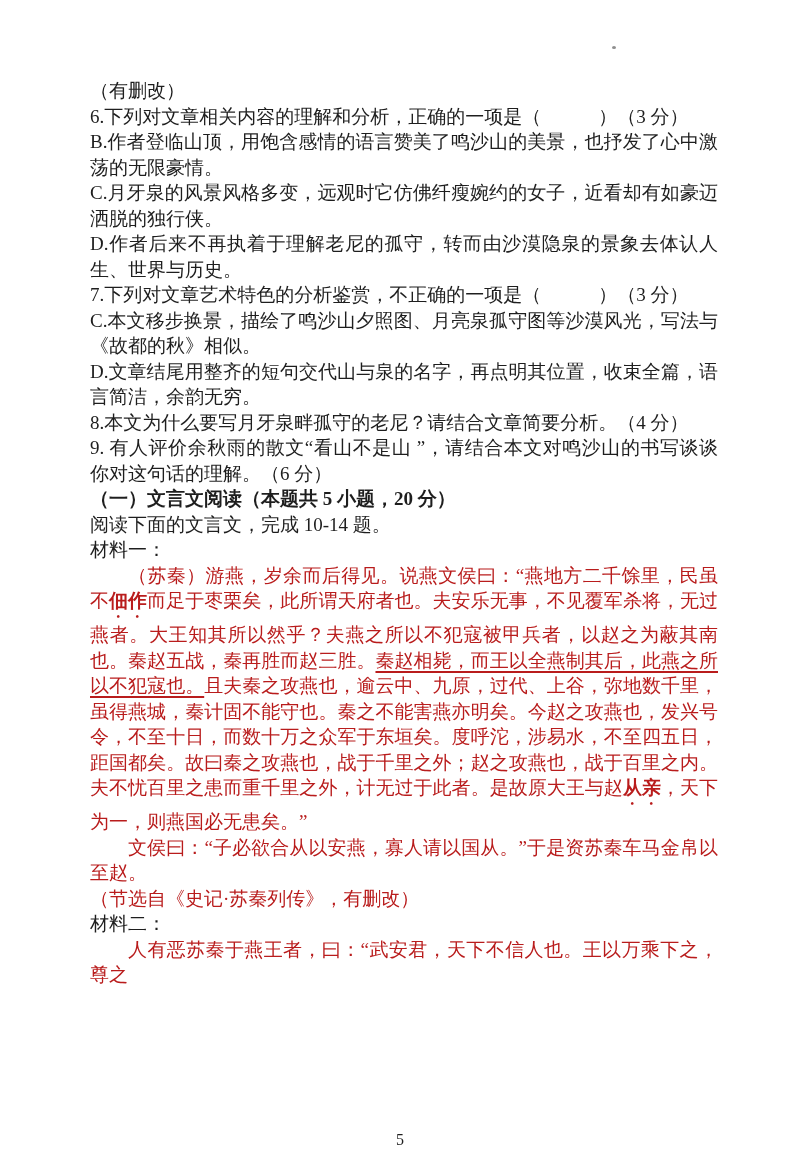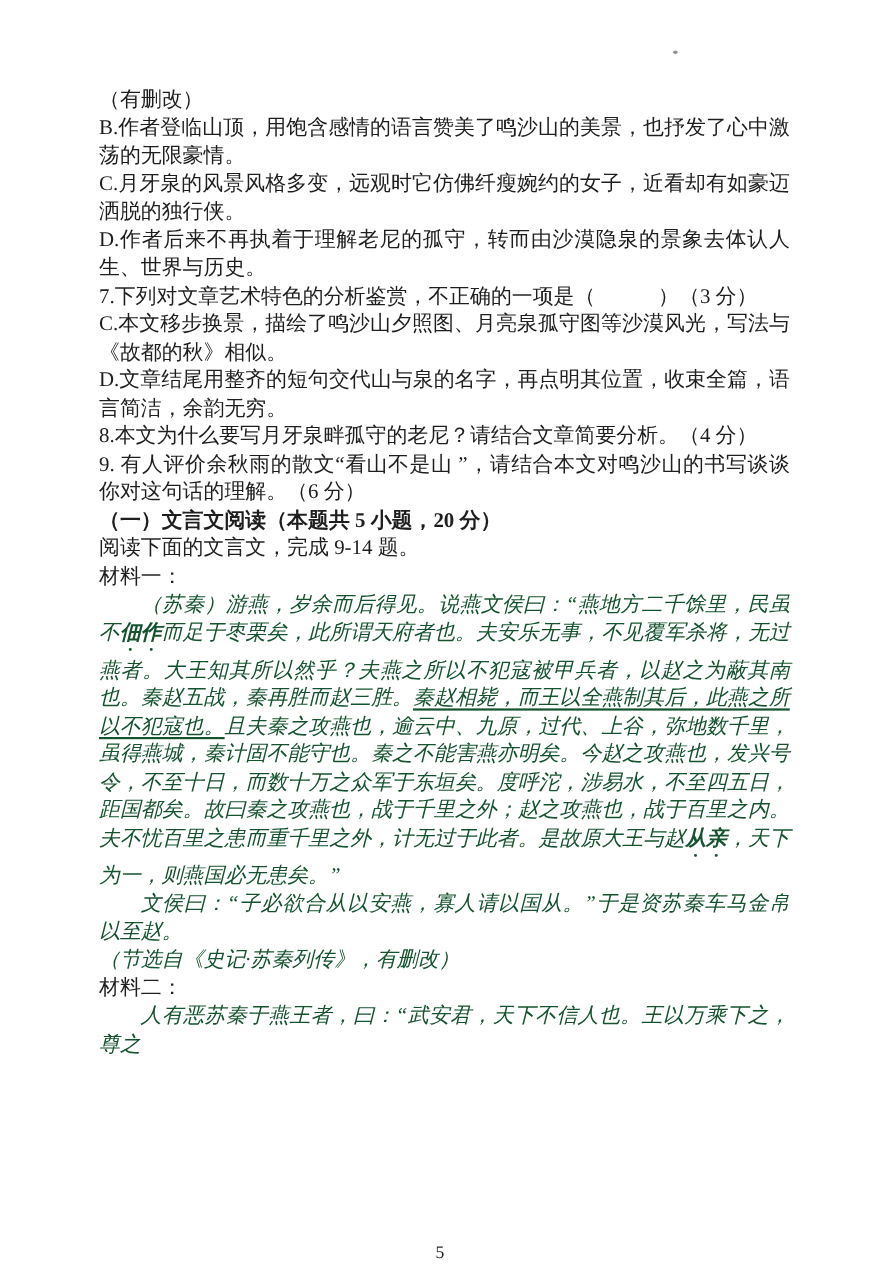--- a/index.html
+++ b/index.html
@@ -21,21 +21,21 @@
     width: 628px;
     font-size: 19px;
     line-height: 25.5px;
   }
   .content p { margin: 0; text-align: justify; }
   .del-note { text-align: right; padding-right: 14px; }
   .q8 { margin-bottom: 23px; }
   .q9 { margin-bottom: 23px; }
   .sec-header { font-weight: bold; }
   .sub-header { font-weight: bold; }
-  .kai { font-style: italic; color: #14532d; }
+  .kai { color: #b91c1c; }
   .indent { text-indent: 2em; }
   .emph {
     font-weight: bold;
     -webkit-text-emphasis: filled dot;
     -webkit-text-emphasis-position: under right;
     text-emphasis: filled dot;
     text-emphasis-position: under right;
   }
   .uline {
     text-decoration: underline;
@@ -65,34 +65,35 @@
 </head>
 <body>
 
 <div class="page">
   <span class="artifact-dot"></span>
 
   <div class="content">
 
     <p class="del-note">（有删改）</p>
 
+    <p>6.下列对文章相关内容的理解和分析，正确的一项是（　　　）（3 分）</p>
     <p>B.作者登临山顶，用饱含感情的语言赞美了鸣沙山的美景，也抒发了心中激荡的无限豪情。</p>
     <p>C.月牙泉的风景风格多变，远观时它仿佛纤瘦婉约的女子，近看却有如豪迈洒脱的独行侠。</p>
     <p>D.作者后来不再执着于理解老尼的孤守，转而由沙漠隐泉的景象去体认人生、世界与历史。</p>
 
     <p>7.下列对文章艺术特色的分析鉴赏，不正确的一项是（　　　）（3 分）</p>
     <p>C.本文移步换景，描绘了鸣沙山夕照图、月亮泉孤守图等沙漠风光，写法与《故都的秋》相似。</p>
     <p>D.文章结尾用整齐的短句交代山与泉的名字，再点明其位置，收束全篇，语言简洁，余韵无穷。</p>
 
     <p class="q8">8.本文为什么要写月牙泉畔孤守的老尼？请结合文章简要分析。（4 分）</p>
 
     <p class="q9">9. 有人评价余秋雨的散文“看山不是山 ”，请结合本文对鸣沙山的书写谈谈你对这句话的理解。（6 分）</p>
 
     <p class="sub-header">（一）文言文阅读（本题共 5 小题，20 分）</p>
-    <p>阅读下面的文言文，完成 9-14 题。</p>
+    <p>阅读下面的文言文，完成 10-14 题。</p>
 
     <p>材料一：</p>
     <p class="kai indent"><span>（苏秦）游燕，岁余而后得见。说燕文侯曰：“燕地方二千馀里，民虽不</span><span class="emph">佃作</span><span>而足于枣栗矣，此所谓天府者也。夫安乐无事，不见覆军杀将，无过燕者。大王知其所以然乎？夫燕之所以不犯寇被甲兵者，以赵之为蔽其南也。秦赵五战，秦再胜而赵三胜。</span><span class="uline">秦赵相毙，而王以全燕制其后，此燕之所以不犯寇也。</span><span>且夫秦之攻燕也，逾云中、九原，过代、上谷，弥地数千里，虽得燕城，秦计固不能守也。秦之不能害燕亦明矣。今赵之攻燕也，发兴号令，不至十日，而数十万之众军于东垣矣。度呼沱，涉易水，不至四五日，距国都矣。故曰秦之攻燕也，战于千里之外；赵之攻燕也，战于百里之内。夫不忧百里之患而重千里之外，计无过于此者。是故原大王与赵</span><span class="emph">从亲</span><span>，天下为一，则燕国必无患矣。”</span></p>
     <p class="kai indent">文侯曰：“子必欲合从以安燕，寡人请以国从。”于是资苏秦车马金帛以至赵。</p>
     <p class="kai source-line">（节选自《史记·苏秦列传》，有删改）</p>
 
     <p>材料二：</p>
     <p class="kai indent">人有恶苏秦于燕王者，曰：“武安君，天下不信人也。王以万乘下之，尊之</p>
   </div>
 

